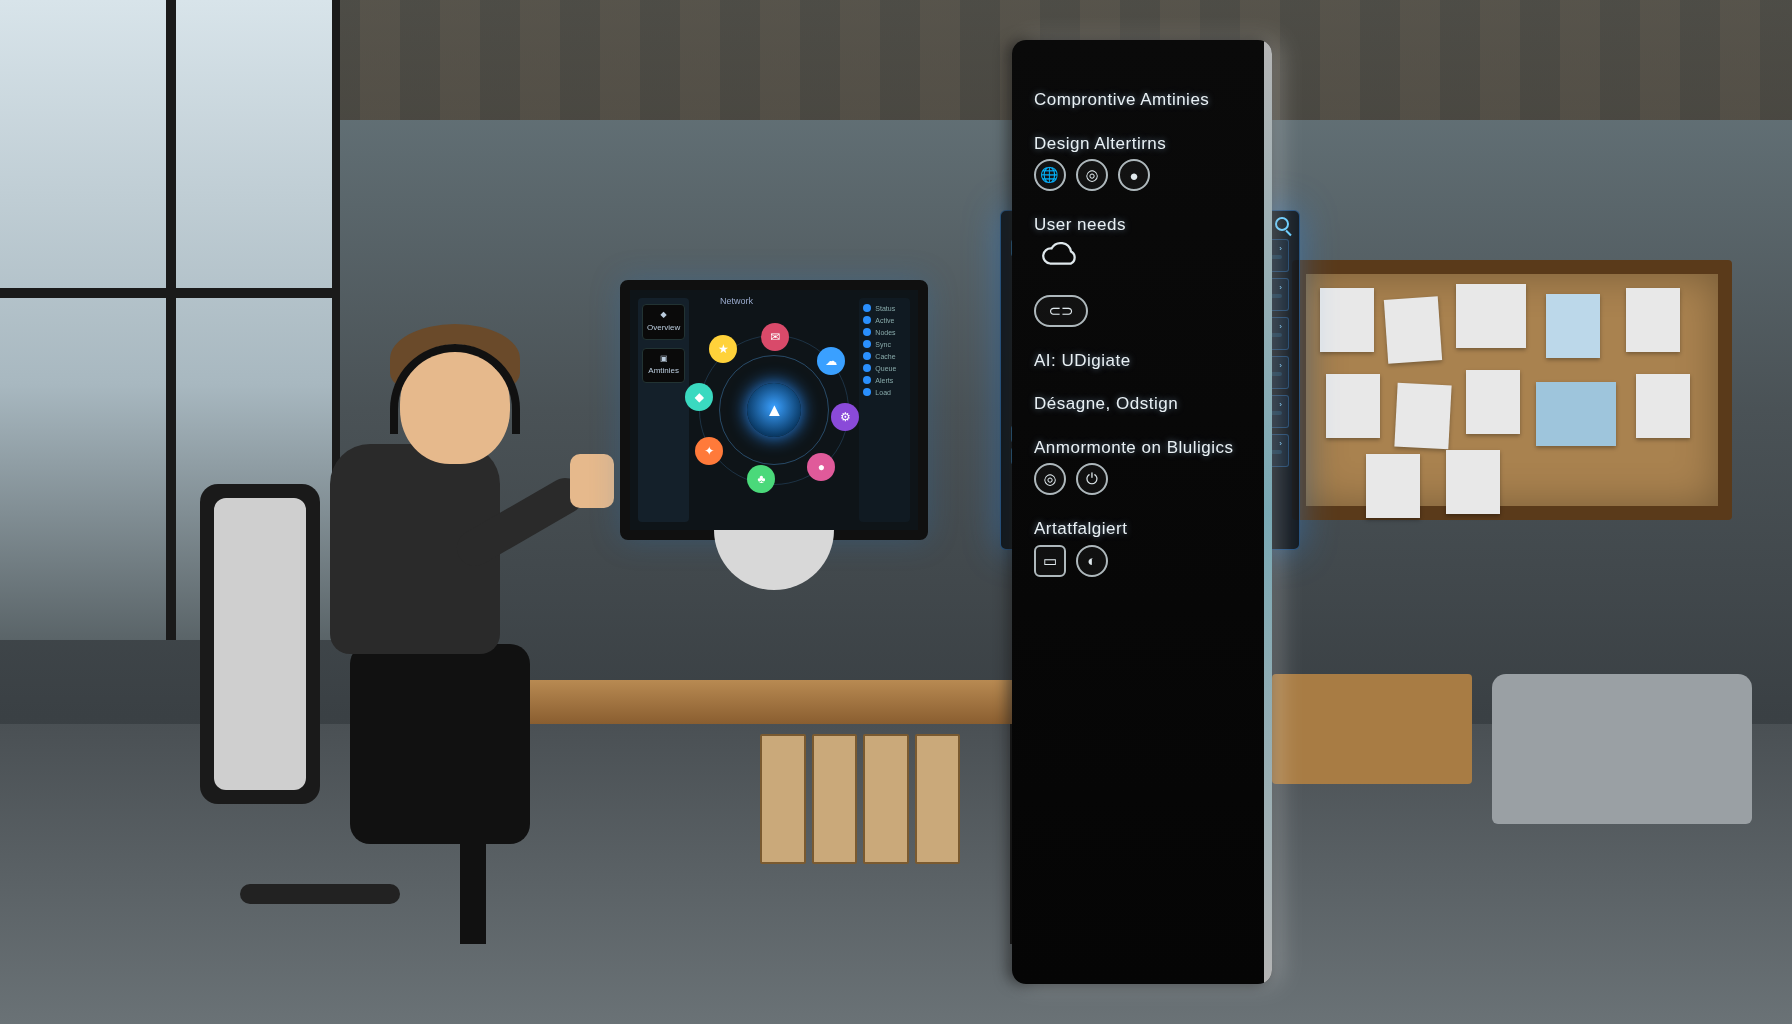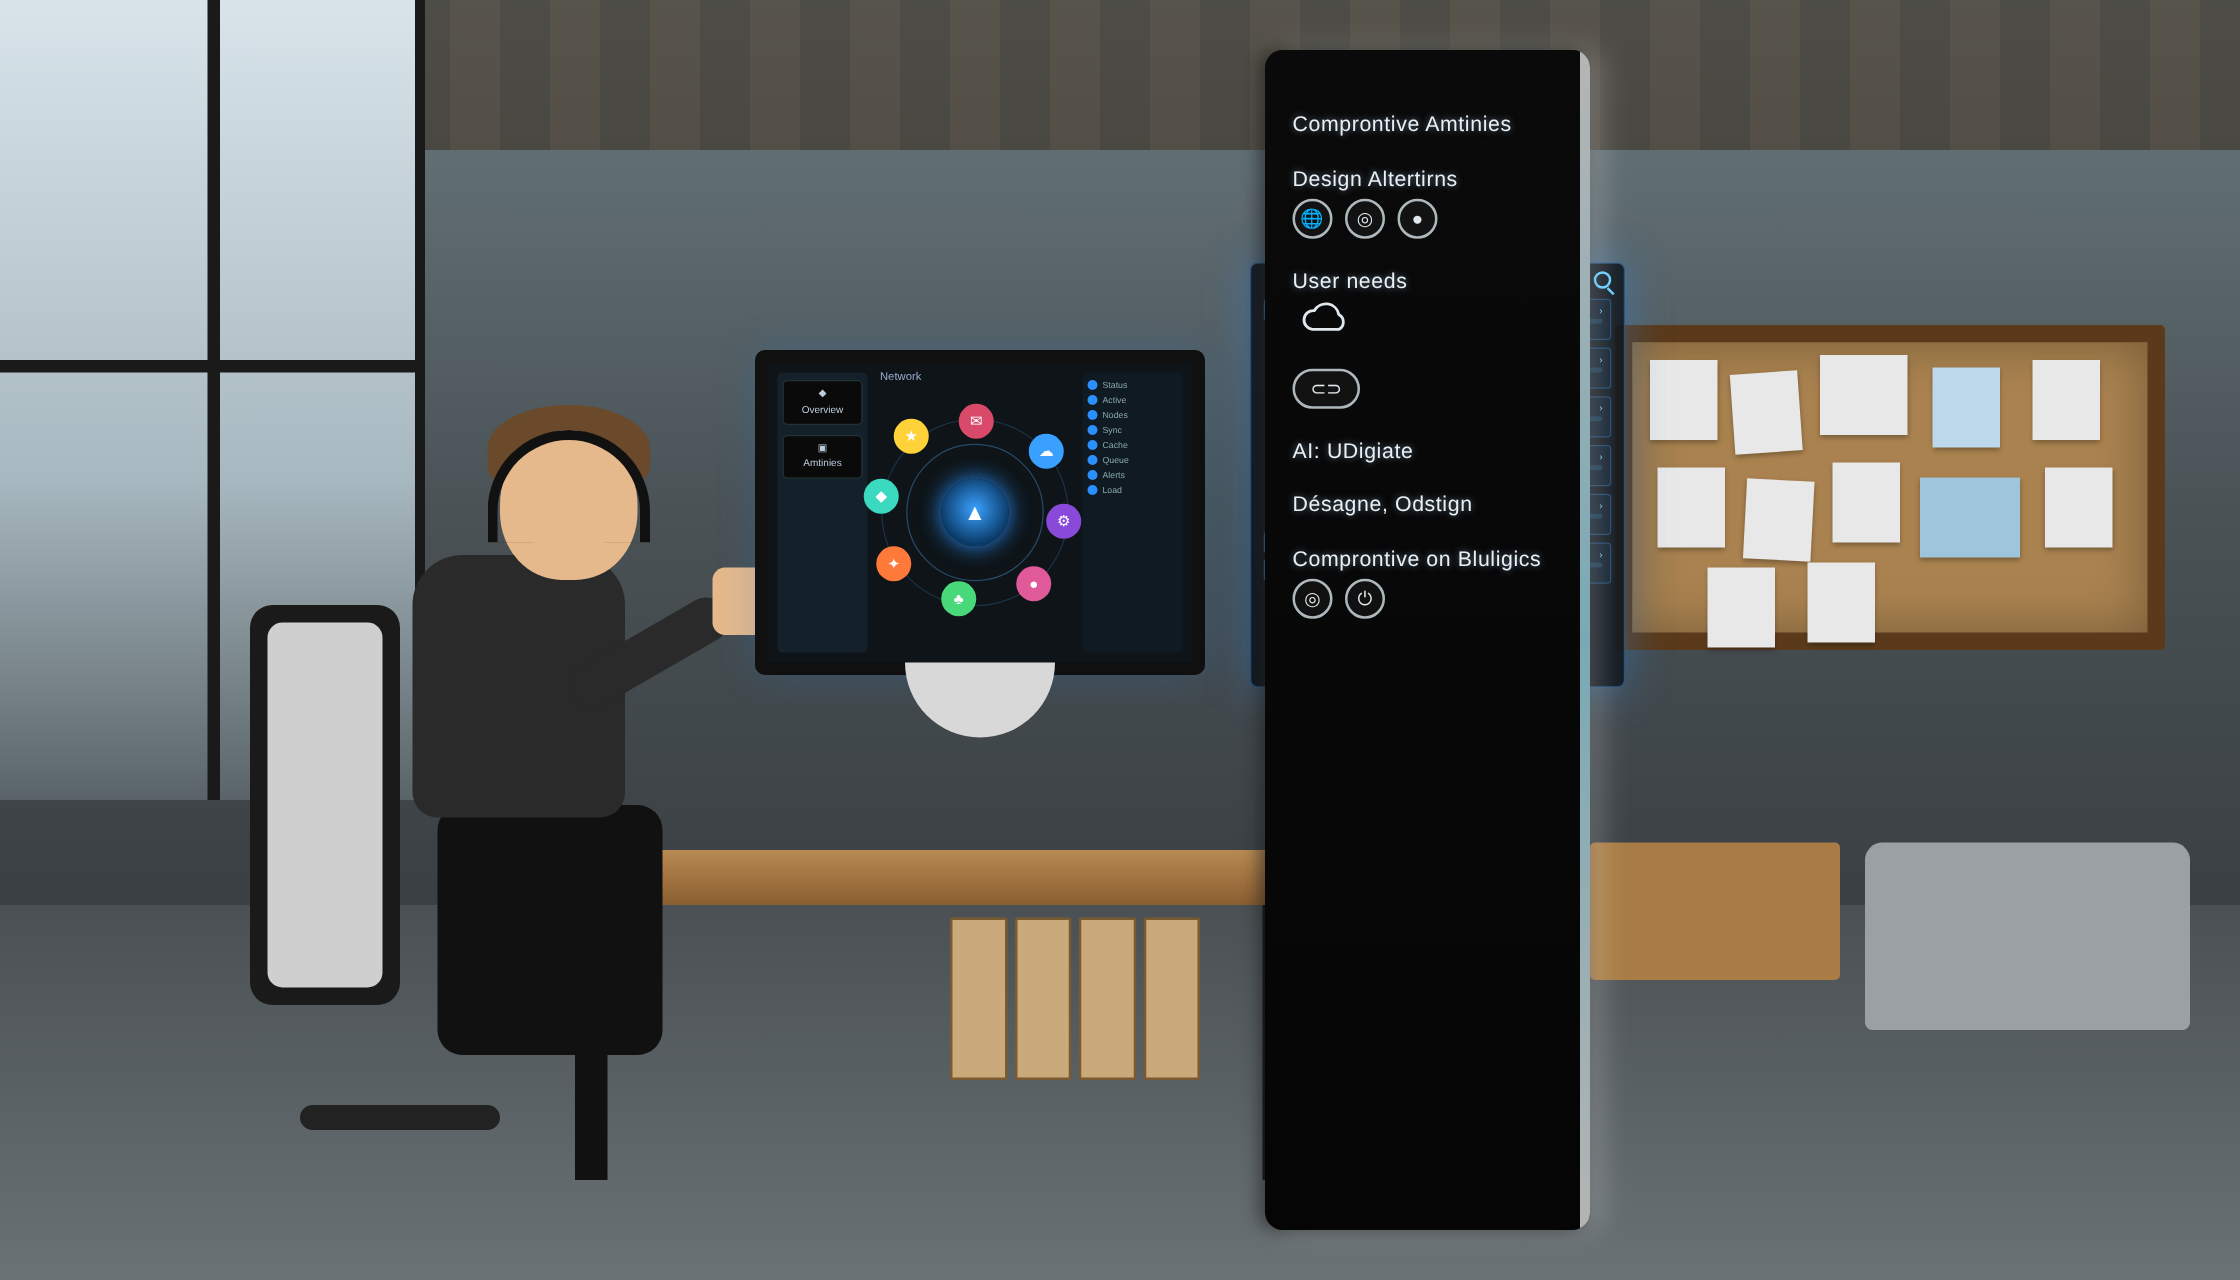--- a/index.html
+++ b/index.html
@@ -105,21 +105,21 @@
   .files {
     position: absolute; left: 760px; bottom: 160px; width: 200px; height: 130px;
     display: flex; gap: 6px;
   }
   .files div {
     flex: 1; background: #caa97a; border: 2px solid #7a5a30; border-radius: 2px;
   }
 
   
   .monitor1 {
-    position: absolute; left: 604px; top: 280px; width: 360px; height: 260px;
+    position: absolute; left: 620px; top: 280px; width: 308px; height: 260px;
     background: #0e1418; border: 10px solid #101010; border-radius: 8px;
     box-shadow: 0 0 30px rgba(30,120,200,0.25);
     color: #cfd8dc; font-size: 10px;
   }
   .monitor1 .stand {
     position: absolute; left: 50%; bottom: -60px; transform: translateX(-50%);
     width: 120px; height: 60px; background: #d8d8d8; border-radius: 0 0 60px 60px;
   }
   .monitor1 .m1-inner { position: absolute; inset: 8px; display: flex; }
   .m1-left {
@@ -481,22 +481,29 @@
 
   <div class="k-entry">
     <div class="k-title">AI: UDigiate</div>
   </div>
 
   <div class="k-entry">
     <div class="k-title">Désagne, Odstign</div>
   </div>
 
   <div class="k-entry">
-    <div class="k-title">Comprontive on Bluligics</div>
+    <div class="k-title">Anmormonte on Bluligics</div>
     <div class="k-icons">
       <div class="k-icon">◎</div>
       <div class="k-icon">⏻</div>
     </div>
   </div>
 
+  <div class="k-entry">
+    <div class="k-title">Artatfalgiert</div>
+    <div class="k-icons">
+      <div class="k-icon" style="border-radius:6px;">▭</div>
+      <div class="k-icon">◐</div>
+    </div>
+  </div>
 
 
 </div>
 
 </body></html>

